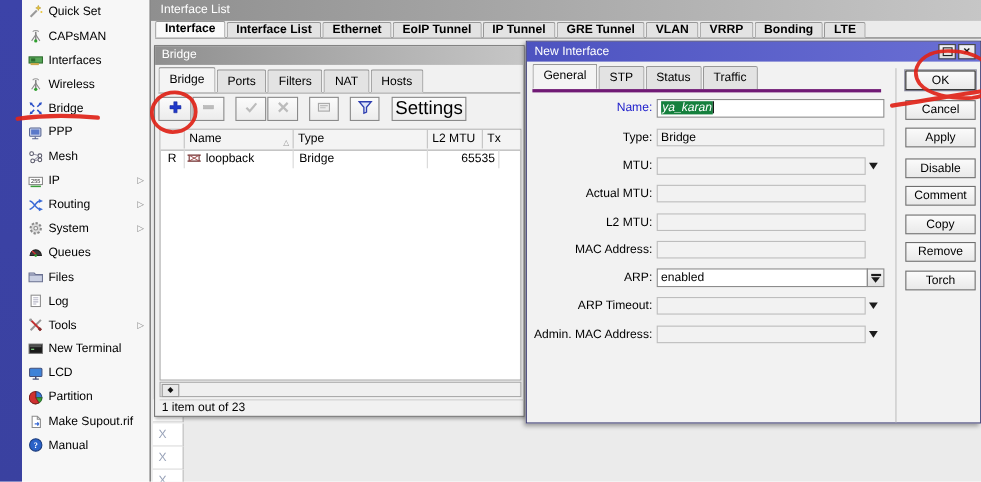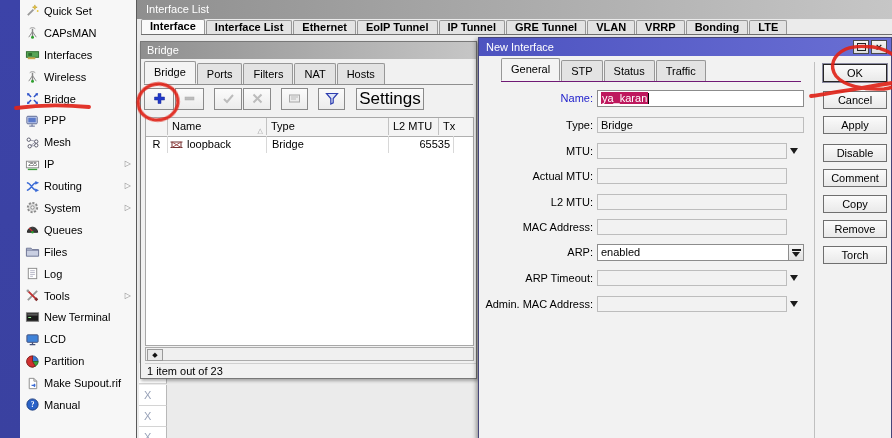--- a/index.html
+++ b/index.html
@@ -52,34 +52,34 @@
   .grow{position:absolute;left:0;top:18px;right:0;height:17px;}
   .gr-cell{position:absolute;top:0;height:17px;line-height:17px;border-right:1px solid #d8d8d8;box-sizing:border-box;}
   .sort-ind{position:absolute;right:3px;top:4px;font-size:7px;color:#9a9a9a;}
   #bridge-hscroll{position:absolute;left:4px;top:305px;width:329px;height:14px;background:#f0f0f0;
                   border:1px solid #ababab;box-sizing:border-box;}
   #hscroll-btn{position:absolute;left:1px;top:1px;width:14px;height:10px;background:#e9e9e9;
                border:1px solid #9a9a9a;font-size:7px;line-height:9px;text-align:center;color:#111;}
   #bridge-status{position:absolute;left:4px;top:321px;width:329px;height:15px;line-height:15px;
                  border-top:1px solid #d0d0d0;padding-left:2px;}
   
-  #ni-window{position:absolute;left:478px;top:37px;width:414px;height:402px;background:#f2f2f2;
+  #ni-window{position:absolute;left:478px;top:37px;width:414px;height:348px;background:#f2f2f2;
              border:1px solid #45457a;box-sizing:border-box;box-shadow:-2px 2px 4px rgba(0,0,0,.35);}
-  #ni-tabs{position:absolute;left:22px;right:90px;top:20px;height:23px;border-bottom:1px solid #701a75;}
+  #ni-tabs{position:absolute;left:5px;right:90px;top:20px;height:23px;border-bottom:3px solid #701a75;}
   .winbtn{position:absolute;top:2px;width:16px;height:14px;background:linear-gradient(180deg,#f4f4f4,#ddd);
           border:1px solid #4a4a4a;box-sizing:border-box;display:flex;align-items:center;justify-content:center;}
   .winbtn .sq{width:7px;height:6px;border:1.5px solid #222;}
   .winbtn.close{font-weight:bold;font-size:11px;color:#111;line-height:1;}
   .form-row{position:absolute;left:0;height:18px;}
   .flabel{position:absolute;left:4px;width:110px;text-align:right;line-height:17px;}
   .flabel.blue{color:#2222cc;}
   .fld{position:absolute;height:16px;background:#fff;border:1px solid #8c8c8c;box-sizing:border-box;
        line-height:14px;padding:0 3px;white-space:nowrap;overflow:hidden;}
   .fld.dis{background:#f2f2f2;border-color:#bdbdbd;}
-  .sel-text{background:#be185d;color:#fff;padding:0 1px;}
+  .sel-text{background:#15803d;color:#fff;padding:0 1px;font-style:italic;}
   .caret{display:inline-block;width:1px;height:11px;background:#000;vertical-align:-2px;}
   .drop-arrow{position:absolute;width:0;height:0;border-left:4.5px solid transparent;
               border-right:4.5px solid transparent;border-top:6px solid #1c1c1c;}
   .combo-btn{position:absolute;width:16px;height:17px;background:linear-gradient(180deg,#f6f6f6,#e2e2e2);
              border:1px solid #8c8c8c;box-sizing:border-box;display:flex;flex-direction:column;
              align-items:center;justify-content:center;}
   .combo-bar{width:9px;height:2px;background:#1c1c1c;margin-bottom:1px;}
   .combo-tri{width:0;height:0;border-left:4.5px solid transparent;border-right:4.5px solid transparent;
              border-top:5px solid #1c1c1c;}
   #ni-divider{position:absolute;left:335px;top:24px;bottom:0;width:1px;background:#c0c0c0;}

